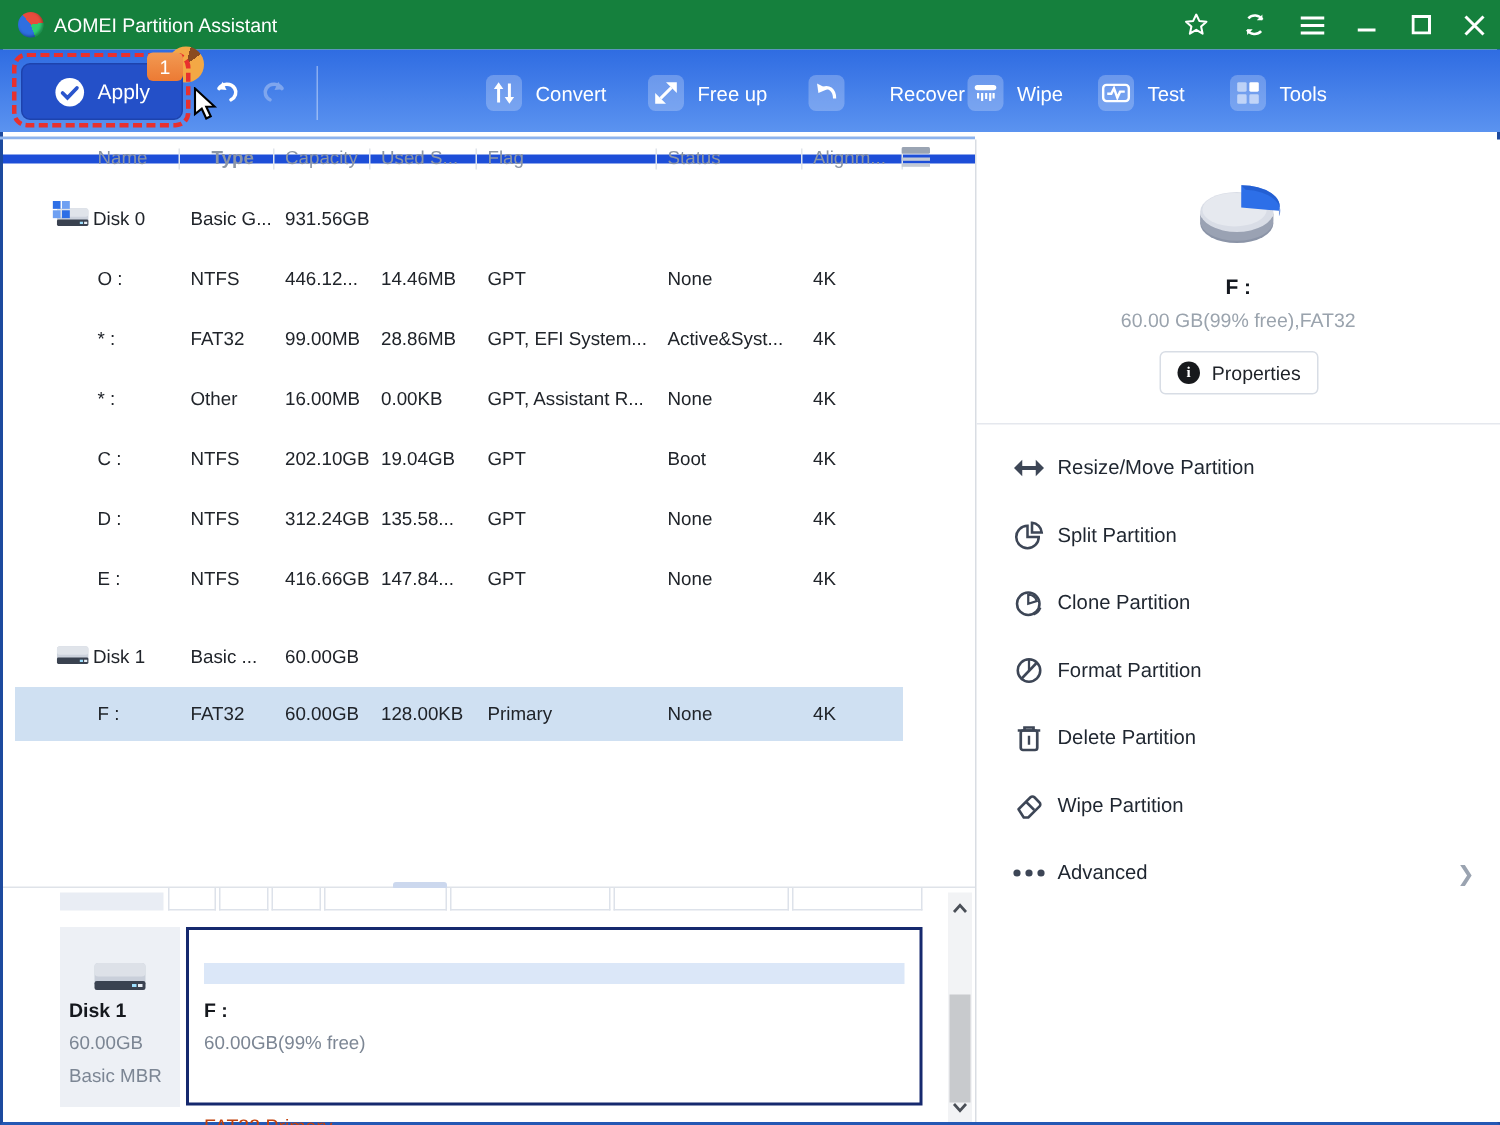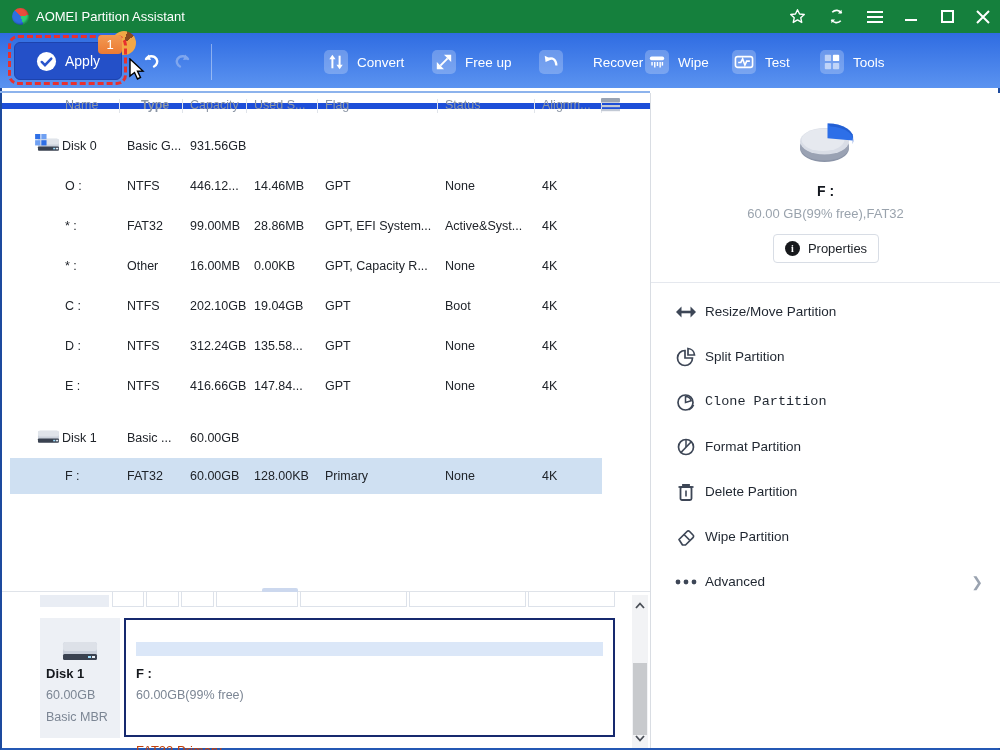--- a/index.html
+++ b/index.html
@@ -309,21 +309,21 @@
           <span class="c-used">28.86MB</span>
           <span class="c-flag">GPT, EFI System...</span>
           <span class="c-status">Active&amp;Syst...</span>
           <span class="c-align">4K</span>
         </div>
         <div class="row">
           <span class="c-name-part">* :</span>
           <span class="c-type">Other</span>
           <span class="c-cap">16.00MB</span>
           <span class="c-used">0.00KB</span>
-          <span class="c-flag">GPT, Capacity R...</span>
+          <span class="c-flag">GPT, Assistant R...</span>
           <span class="c-status">None</span>
           <span class="c-align">4K</span>
         </div>
         <div class="row">
           <span class="c-name-part">C :</span>
           <span class="c-type">NTFS</span>
           <span class="c-cap">202.10GB</span>
           <span class="c-used">19.04GB</span>
           <span class="c-flag">GPT</span>
           <span class="c-status">Boot</span>
@@ -403,21 +403,21 @@
         </div>
         <div class="action-row" style="top: 241px;">
           <span class="action-ic">
             <svg width="20" height="20" viewBox="0 0 20 20">
               <path d="M9 11 L9 3.5 A7.5 7.5 0 1 0 16.5 11 Z" fill="none" stroke="#3d4656" stroke-width="1.7"></path>
               <path d="M12 1.5 A7 7 0 0 1 18.5 8 L12 8 Z" fill="none" stroke="#3d4656" stroke-width="1.7"></path>
             </svg>
           </span>
           <span class="action-label">Split Partition</span>
         </div>
-        <div class="action-row" style="top: 286px; font-family: Liberation Mono, monospace;">
+        <div class="action-row" style="top: 286px;">
           <span class="action-ic">
             <svg width="20" height="20" viewBox="0 0 20 20">
               <circle cx="9.5" cy="10.5" r="7.5" fill="none" stroke="#3d4656" stroke-width="1.7"></circle>
               <path d="M9.5 10.5V4.5 A6 6 0 0 1 15.2 8.7 Z" fill="none" stroke="#3d4656" stroke-width="1.5"></path>
               <path d="M17.5 13 A8 8 0 0 1 13 17.6" fill="none" stroke="#3d4656" stroke-width="1.7"></path>
             </svg>
           </span>
           <span class="action-label">Clone Partition</span>
         </div>
         <div class="action-row" style="top: 331px;">

